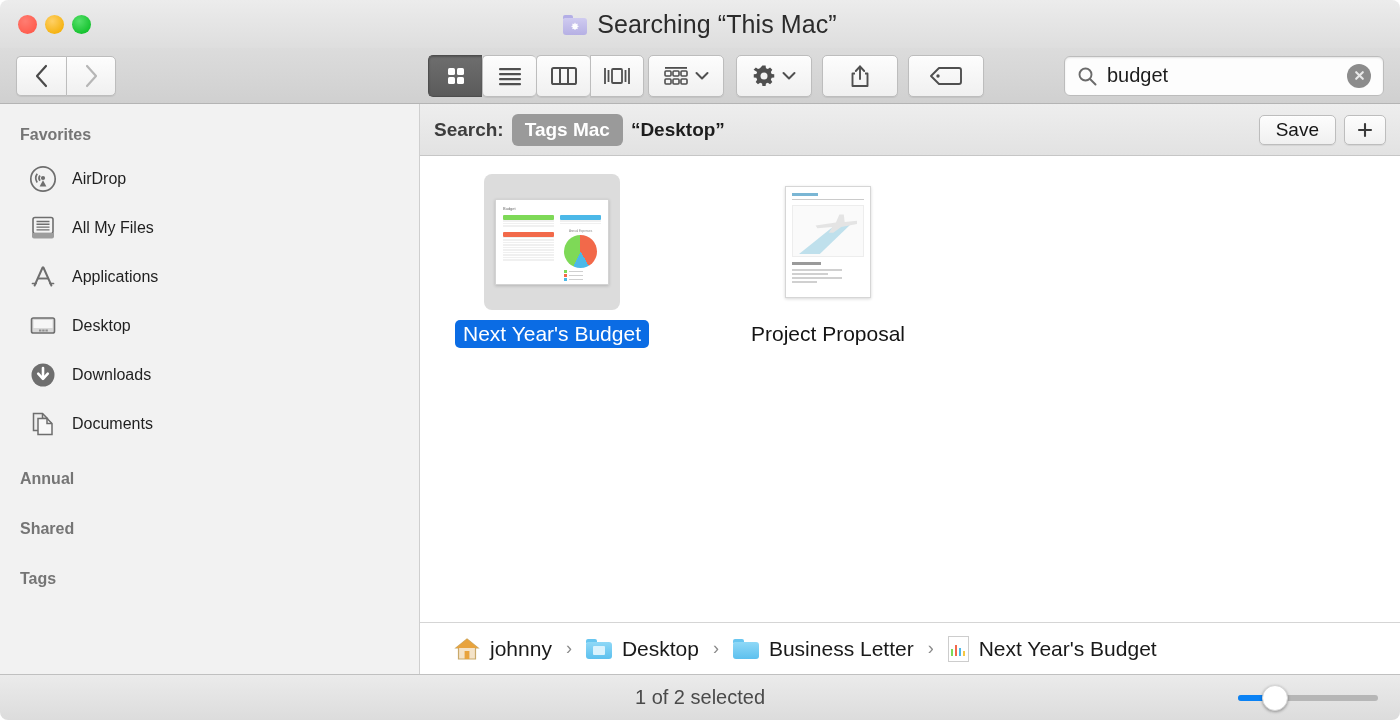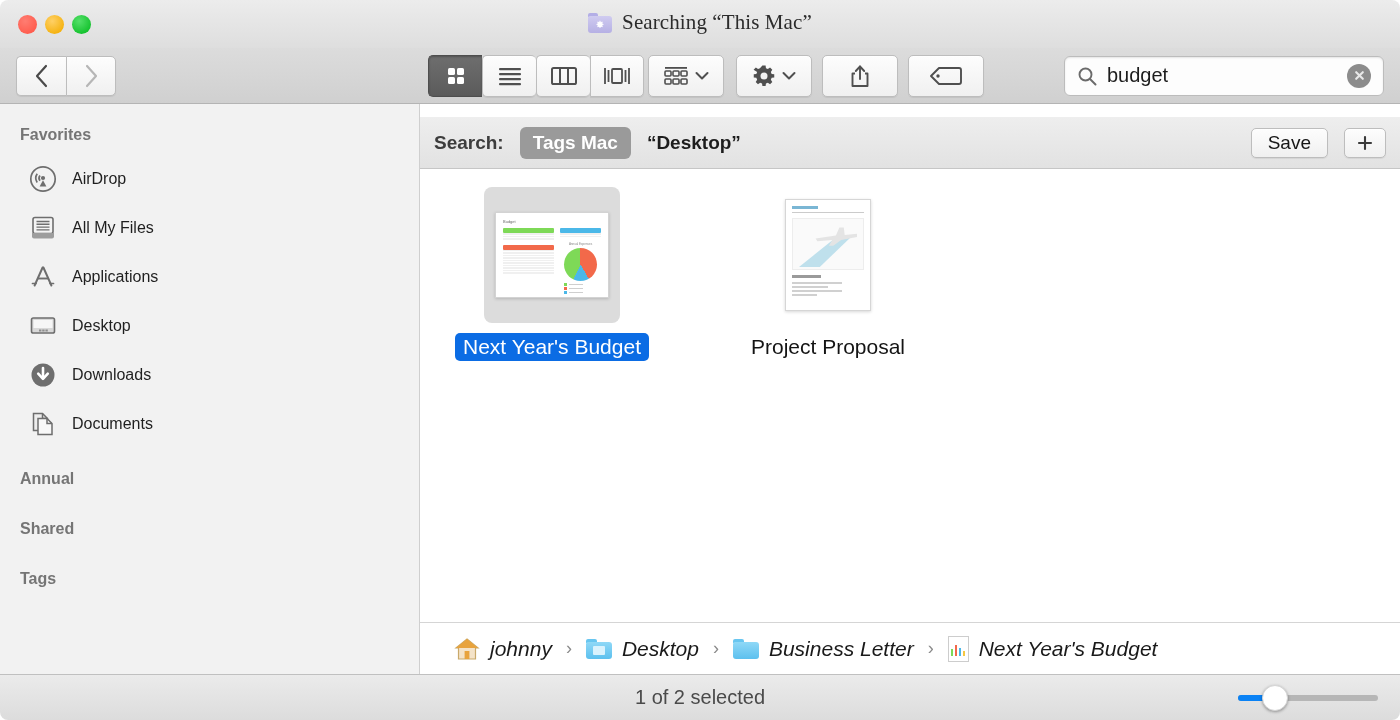--- a/index.html
+++ b/index.html
@@ -42,21 +42,21 @@
   }
   .sf-body {
     position:absolute; left:0; top:3px; width:24px; height:17px;
     background:linear-gradient(to bottom,#cfcbf0,#b6b0e4);
     border-radius:2px 3px 3px 3px;
   }
   .sf-gear {
     position:absolute; left:7px; top:7px; width:10px; height:10px;
   }
   .window-title {
-    font-size:21px; color:#2b2b2b; font-weight:400; letter-spacing:0.1px;font-family:Liberation Serif, serif;
+    font-size:25px; color:#2b2b2b; font-weight:400; letter-spacing:0.1px;
   }
 
   
   .toolbar {
     position:relative; height:56px; flex:0 0 56px;
     background:linear-gradient(to bottom,#dcdcdc 0%,#d0d0d0 100%);
     border-bottom:1px solid #b4b4b4;
     display:flex; align-items:center;
   }
 
@@ -129,22 +129,21 @@
   .sb-gap { height:12px; }
 
   
   .content { flex:1; display:flex; flex-direction:column; min-width:0; background:#fff; }
 
   .searchbar {
     height:52px; flex:0 0 52px;
     background:linear-gradient(to bottom,#eeeeee,#e2e2e2);
     border-bottom:1px solid #c6c6c6;
     display:flex; align-items:center; padding:0 14px 0 14px;
-    gap:16px;
-    margin-top:13px;
+    gap:8px;
   }
   .search-label { font-size:19px; font-weight:700; color:#3d3d3d; }
   .scope-pill {
     background:#9a9a9a; color:#fff; font-size:19px; font-weight:700;
     padding:5px 13px; border-radius:6px;
   }
   .scope-plain { font-size:19px; font-weight:700; color:#1d1d1d; }
   .searchbar-spacer { flex:1; }
   .save-btn {
     height:30px; padding:0 16px; border-radius:5px;
@@ -224,21 +223,21 @@
   .pd-line { height:2px; background:#d0d0d0; margin-bottom:2px; }
   .pd-line.w50 { width:50%; } .pd-line.w70 { width:70%; } .pd-line.w35 { width:35%; }
   .pd-title { height:3px; width:40%; background:#9a9a9a; margin-bottom:4px; }
 
   
   .pathbar {
     height:52px; flex:0 0 52px;
     background:#fff; border-top:1px solid #d5d5d5;
     display:flex; align-items:center; padding-left:34px; gap:10px;
   }
-  .path-item { display:flex; align-items:center; gap:10px; cursor:default;font-style:italic; }
+  .path-item { display:flex; align-items:center; gap:10px; cursor:default; }
   .path-text { font-size:21px; color:#1a1a1a; }
   .path-sep { font-size:18px; color:#8a8a8a; margin:0 4px; }
   .folder-ico { width:26px; height:20px; position:relative; }
   .folder-ico .tab { position:absolute; left:0; top:0; width:11px; height:4px; background:#68c6f0; border-radius:2px 2px 0 0; }
   .folder-ico .bd  { position:absolute; left:0; top:3px; width:26px; height:17px; background:linear-gradient(to bottom,#8fd8f7,#5cc0ee); border-radius:2px 3px 3px 3px; }
   .folder-ico .scr { position:absolute; left:7px; top:7px; width:12px; height:9px; background:#d9f2fd; border-radius:1px; }
   .home-ico { width:26px; height:24px; position:relative; }
   .numbers-ico {
     width:21px; height:26px; background:#fff; border:1px solid #cdcdcd;
     display:flex; align-items:flex-end; justify-content:center; gap:1.5px; padding-bottom:5px;

